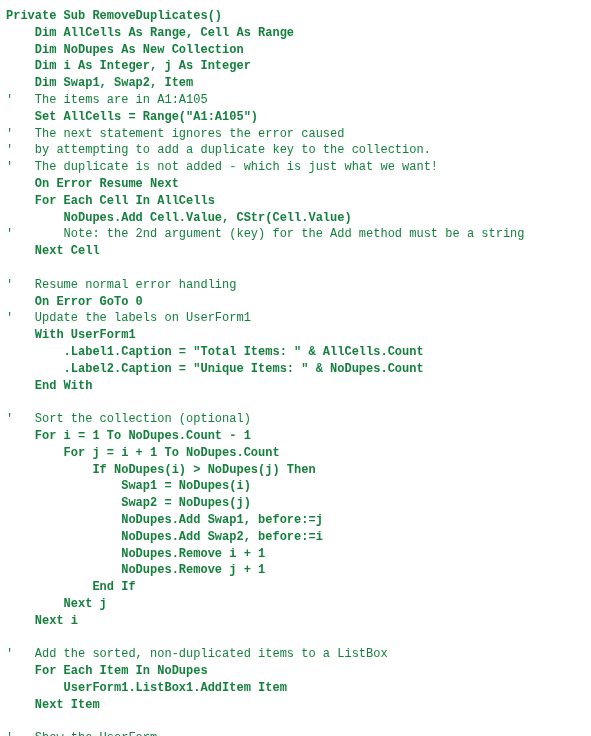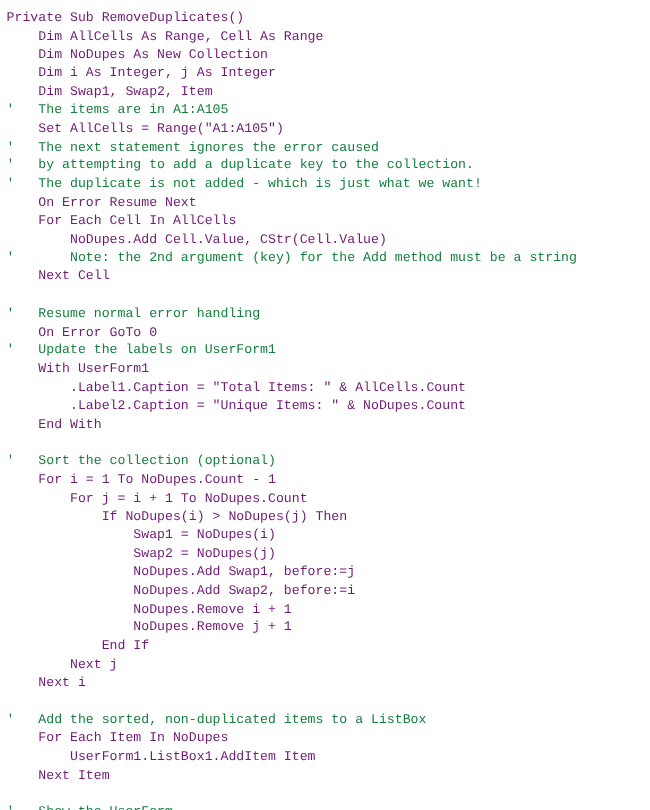--- a/index.html
+++ b/index.html
@@ -19,19 +19,19 @@
     .code-container {
       padding: 8px 4px;
       background: #ffffff;
       white-space: pre;
     }
     .line {
       display: block;
       padding: 0 2px;
       min-height: 1.4em;
     }
-    .normal { color: #701a75; }
+    .normal { color: #15803d; font-weight: bold; }
     .comment { color: #15803d; }
   </style>
 </head>
 <body>
 
 <div class="code-container" id="code-editor"><span class="line normal">Private Sub RemoveDuplicates()</span><span class="line normal">    Dim AllCells As Range, Cell As Range</span><span class="line normal">    Dim NoDupes As New Collection</span><span class="line normal">    Dim i As Integer, j As Integer</span><span class="line normal">    Dim Swap1, Swap2, Item</span><span class="line comment">'   The items are in A1:A105</span><span class="line normal">    Set AllCells = Range("A1:A105")</span><span class="line comment">'   The next statement ignores the error caused</span><span class="line comment">'   by attempting to add a duplicate key to the collection.</span><span class="line comment">'   The duplicate is not added - which is just what we want!</span><span class="line normal">    On Error Resume Next</span><span class="line normal">    For Each Cell In AllCells</span><span class="line normal">        NoDupes.Add Cell.Value, CStr(Cell.Value)</span><span class="line comment">'       Note: the 2nd argument (key) for the Add method must be a string</span><span class="line normal">    Next Cell</span><span class="line normal"></span><span class="line comment">'   Resume normal error handling</span><span class="line normal">    On Error GoTo 0</span><span class="line comment">'   Update the labels on UserForm1</span><span class="line normal">    With UserForm1</span><span class="line normal">        .Label1.Caption = "Total Items: " &amp; AllCells.Count</span><span class="line normal">        .Label2.Caption = "Unique Items: " &amp; NoDupes.Count</span><span class="line normal">    End With</span><span class="line normal"></span><span class="line comment">'   Sort the collection (optional)</span><span class="line normal">    For i = 1 To NoDupes.Count - 1</span><span class="line normal">        For j = i + 1 To NoDupes.Count</span><span class="line normal">            If NoDupes(i) &gt; NoDupes(j) Then</span><span class="line normal">                Swap1 = NoDupes(i)</span><span class="line normal">                Swap2 = NoDupes(j)</span><span class="line normal">                NoDupes.Add Swap1, before:=j</span><span class="line normal">                NoDupes.Add Swap2, before:=i</span><span class="line normal">                NoDupes.Remove i + 1</span><span class="line normal">                NoDupes.Remove j + 1</span><span class="line normal">            End If</span><span class="line normal">        Next j</span><span class="line normal">    Next i</span><span class="line normal"></span><span class="line comment">'   Add the sorted, non-duplicated items to a ListBox</span><span class="line normal">    For Each Item In NoDupes</span><span class="line normal">        UserForm1.ListBox1.AddItem Item</span><span class="line normal">    Next Item</span><span class="line normal"></span><span class="line comment">'   Show the UserForm</span></div>
 
 </body></html>

